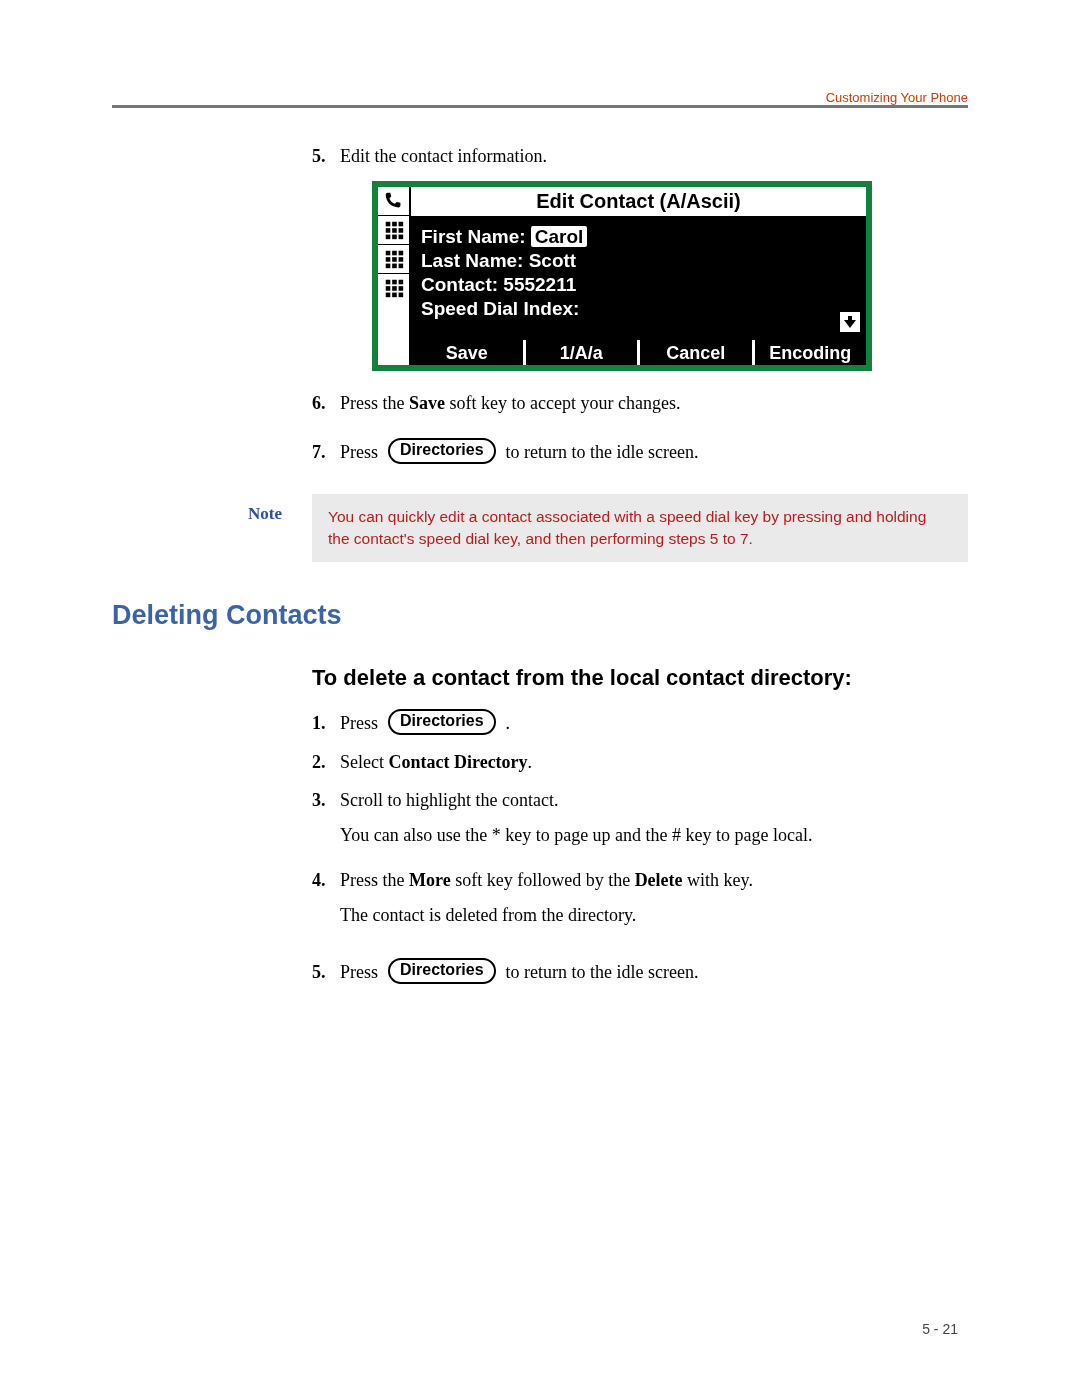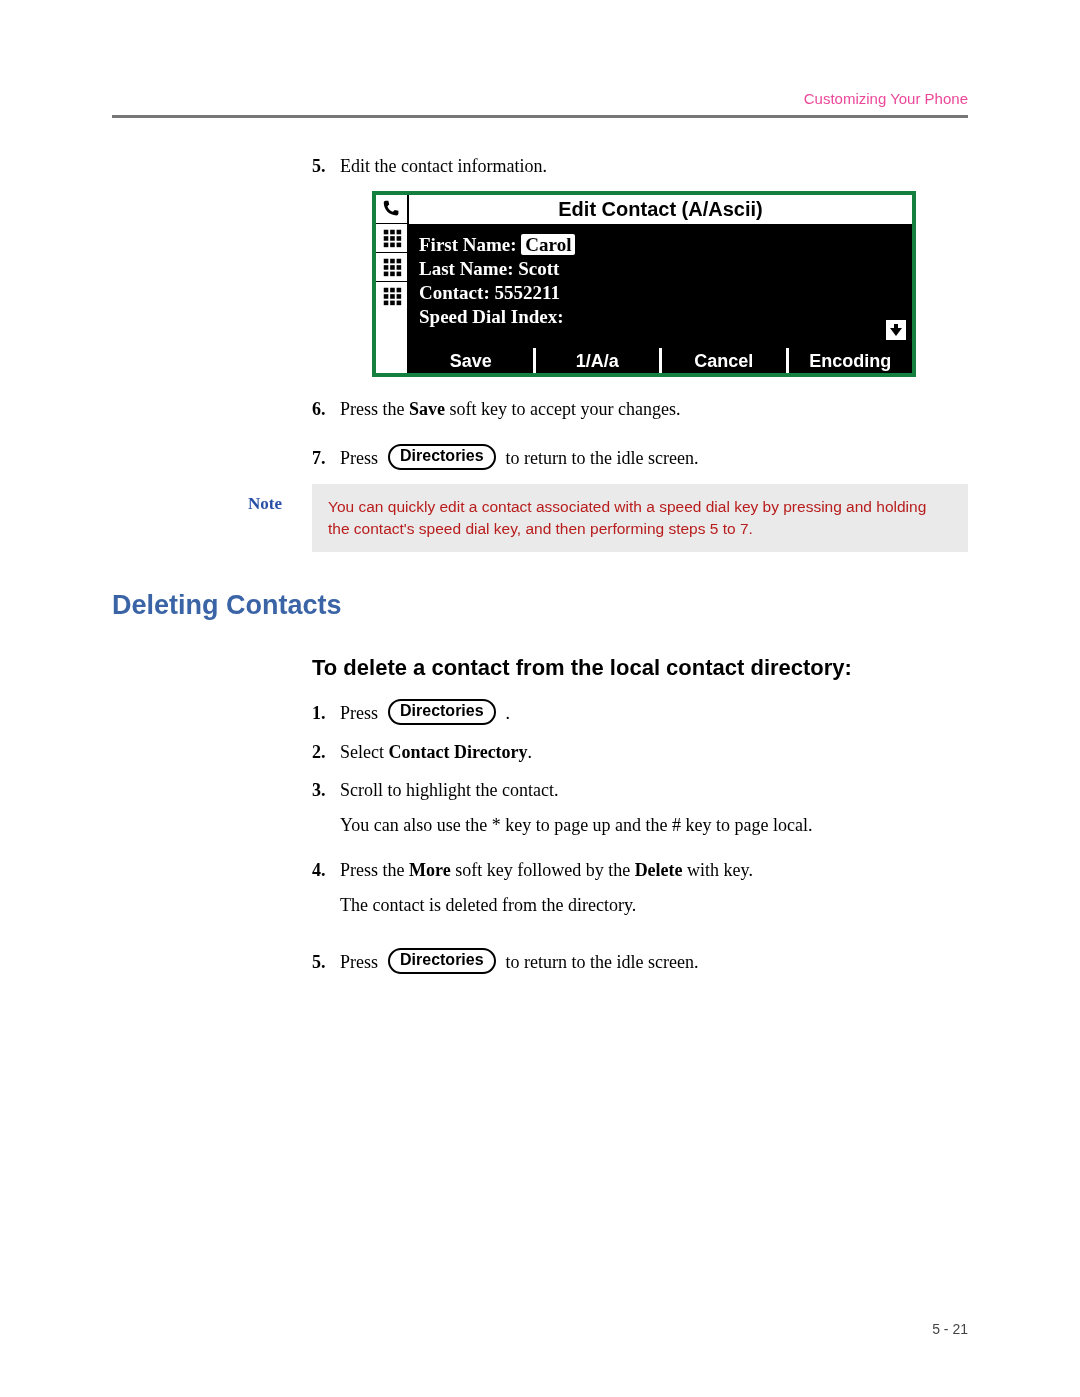--- a/index.html
+++ b/index.html
@@ -12,23 +12,23 @@
       position: relative;
     }
     .page {
       padding: 90px 112px 60px 112px;
       position: relative;
       height: 100%;
     }
     .header-text {
       text-align: right;
       font-family: Arial, Helvetica, sans-serif;
-      font-size: 15px;
-      color: #ec4899;
-      margin-bottom: 8px;
+      font-size: 13px;
+      color: #c2410c;
+      margin-bottom: 0;
     }
     .header-rule {
       border: none;
       border-top: 3px solid #777;
       margin-bottom: 34px;
     }
     .content-col {
       margin-left: 200px;
     }
     .section-heading {
@@ -81,21 +81,21 @@
       background: #fff;
       margin: 0 4px;
       position: relative;
       top: -1px;
     }
     .b { font-weight: bold; }
 
     
     .note-row {
       display: flex;
-      margin-top: 12px;
+      margin-top: 28px;
       margin-bottom: 10px;
       align-items: flex-start;
     }
     .note-label {
       width: 200px;
       text-align: right;
       padding-right: 30px;
       font-family: Georgia, serif;
       font-weight: bold;
       color: #2a4fa6;
@@ -109,22 +109,22 @@
       font-family: Arial, Helvetica, sans-serif;
       font-size: 15.5px;
       line-height: 1.4;
       color: #b91c1c;
     }
 
     
     .phone-fig {
       margin: 10px 0 18px 60px;
       display: flex;
-      width: 544px;
-      border: 4px solid #15803d;
+      width: 500px;
+      border: 6px solid #15803d;
       background: #fff;
       position: relative;
     }
     .phone-sidebar {
       width: 33px;
       background: #fff;
       border-right: 2px solid #000;
       display: flex;
       flex-direction: column;
     }
@@ -142,21 +142,21 @@
       text-align: center;
       font-family: Arial, Helvetica, sans-serif;
       font-weight: bold;
       font-size: 20px;
       padding: 3px 0;
       border-bottom: 2px solid #000;
     }
     .phone-body {
       background: #000;
       color: #fff;
-      font-family: Liberation Serif, serif;
+      font-family: Liberation Sans, sans-serif;
       font-weight: bold;
       font-size: 19px;
       padding: 8px 10px 8px 10px;
       position: relative;
       min-height: 120px;
     }
     .phone-line { margin-bottom: 2px; white-space: nowrap; }
     .phone-val-inv {
       background: #fff;
       color: #000;
@@ -186,21 +186,21 @@
       font-weight: bold;
       font-size: 18px;
       padding: 3px 0 1px 0;
       border-right: 3px solid #fff;
     }
     .softkey:last-child { border-right: none; }
 
     .page-num {
       position: absolute;
       bottom: 60px;
-      right: 112px;
+      right: 122px;
       font-family: Arial, Helvetica, sans-serif;
       font-size: 14px;
       color: #444;
     }
   </style>
 </head>
 <body>
 
 <div class="page">
 

